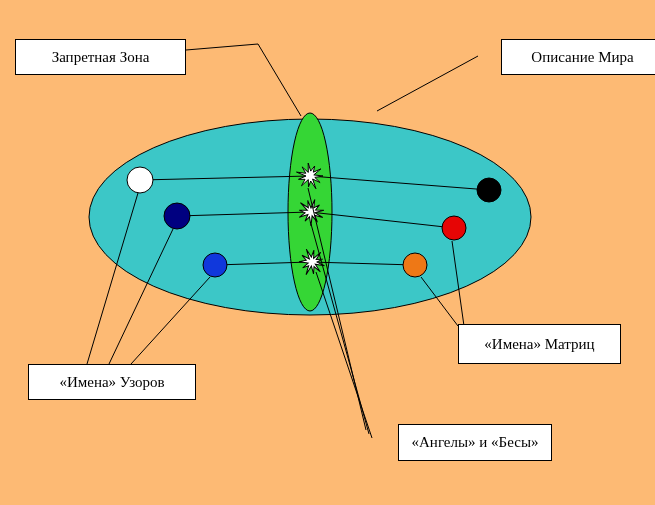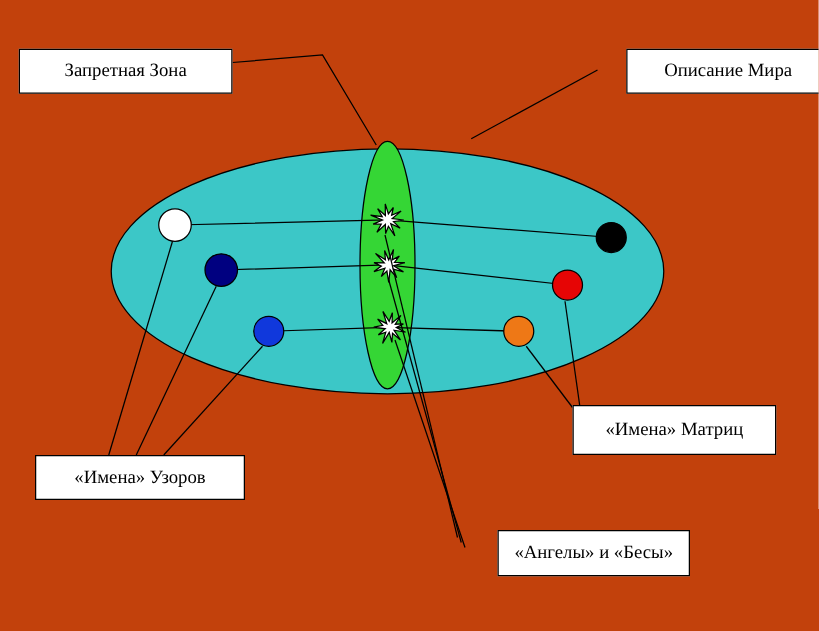--- a/index.html
+++ b/index.html
@@ -4,21 +4,21 @@
 <style>
   html, body {
     margin: 0;
     padding: 0;
     background: #ffffff;
   }
   #stage {
     position: relative;
     width: 655px;
     height: 505px;
-    background: #c2410c;
+    background: #fdba74;
     font-family: "Liberation Serif", serif;
     overflow: hidden;
   }
   #diagram-svg {
     position: absolute;
     left: 0;
     top: 0;
   }
   .callout {
     position: absolute;

